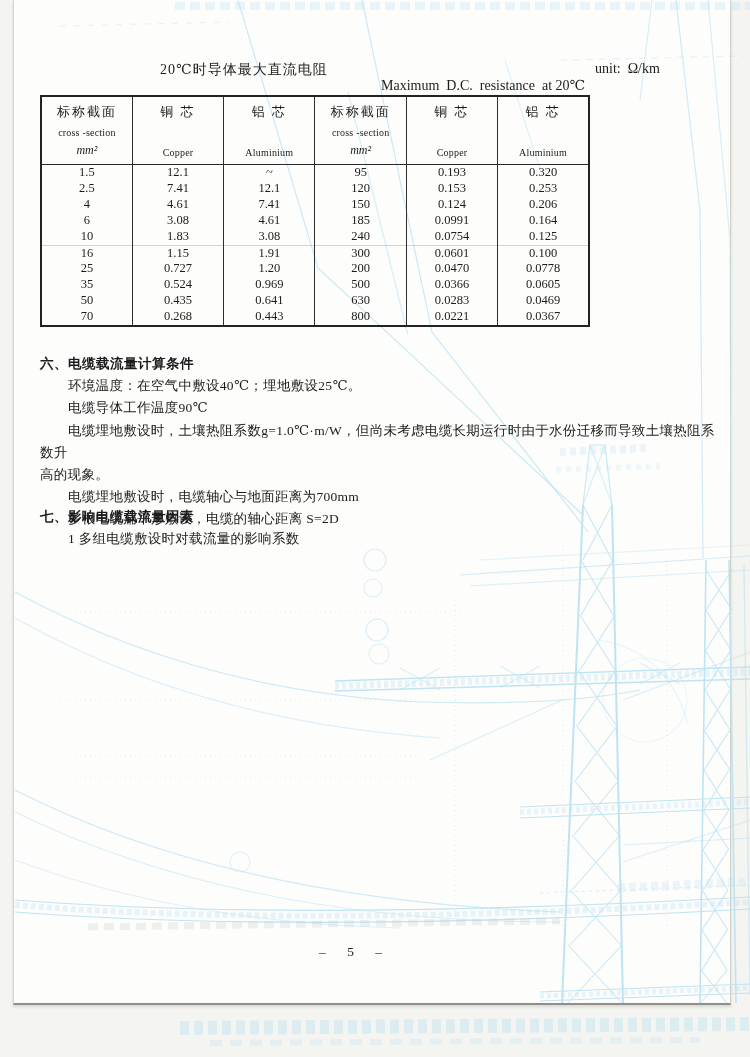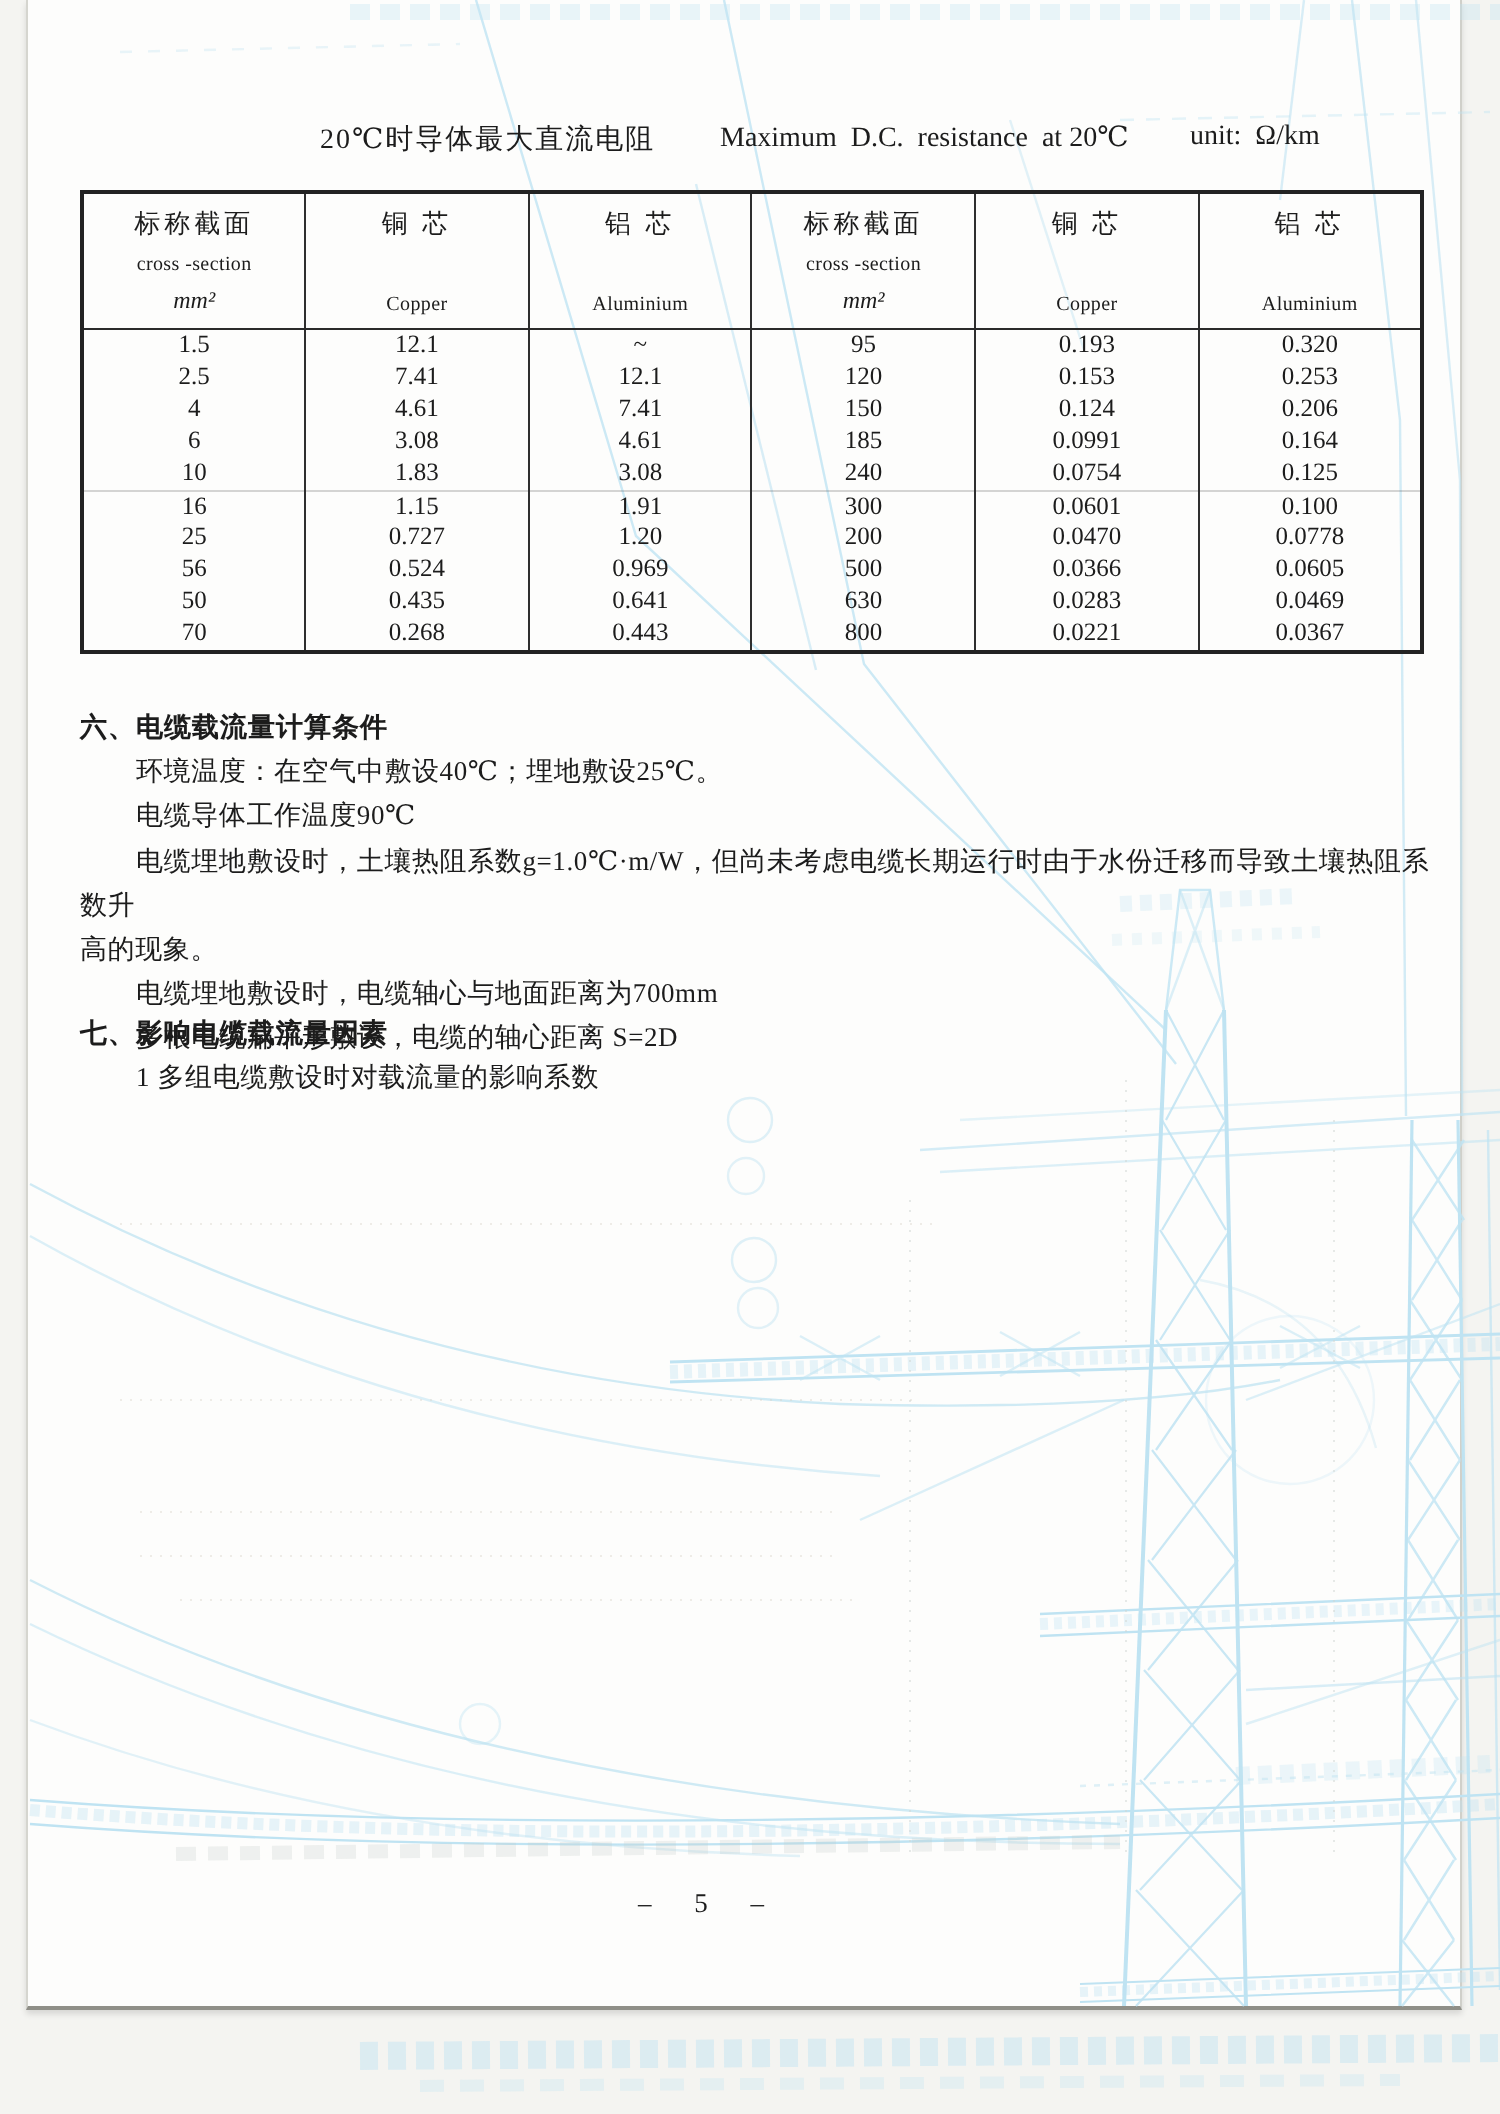--- a/index.html
+++ b/index.html
@@ -18,26 +18,26 @@
     box-shadow:0 2px 3px rgba(0,0,0,.12);
     z-index:0;
   }
   .watermark{position:absolute;left:0;top:0;z-index:1;pointer-events:none;}
   .content{position:absolute;left:13px;top:0;width:716px;height:1003px;z-index:2;}
 
   
   .doc-header{position:absolute;top:61px;left:0;width:572px;height:20px;font-size:14px;}
   .doc-header span{position:absolute;white-space:pre;}
   .hdr-zh{left:147px;letter-spacing:1px;}
-  .hdr-en{left:347px;}
+  .hdr-en{left:368px;margin-top:16px;}
   .hdr-unit{left:582px;}
 
   
   .res-table{
-    position:absolute;left:27px;top:95px;width:672px;
+    position:absolute;left:27px;top:95px;width:550px;
     border-collapse:collapse;table-layout:fixed;
     font-size:12.5px;
   }
   .res-table th,.res-table td{
     border-left:1.3px solid #2e2e2e;border-right:1.3px solid #2e2e2e;
     padding:0;text-align:center;font-weight:normal;
   }
   .res-table{border:2px solid #232323;}
   .res-table thead th{height:67px;border-bottom:1.6px solid #2a2a2a;vertical-align:top;}
   .th-stack{display:flex;flex-direction:column;justify-content:space-between;height:55px;padding:6px 0;}
@@ -253,21 +253,21 @@
         </tr>
         <tr>
           <td>25</td>
           <td>0.727</td>
           <td>1.20</td>
           <td>200</td>
           <td>0.0470</td>
           <td>0.0778</td>
         </tr>
         <tr>
-          <td>56</td>
+          <td>35</td>
           <td>0.524</td>
           <td>0.969</td>
           <td>500</td>
           <td>0.0366</td>
           <td>0.0605</td>
         </tr>
         <tr>
           <td>50</td>
           <td>0.435</td>
           <td>0.641</td>

